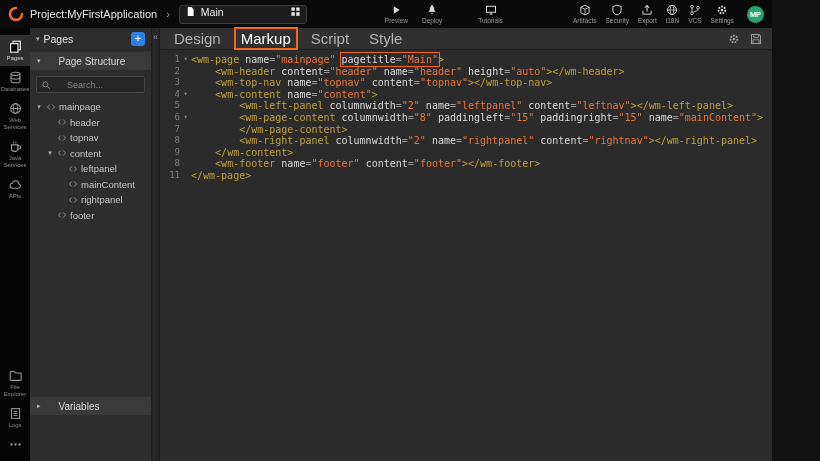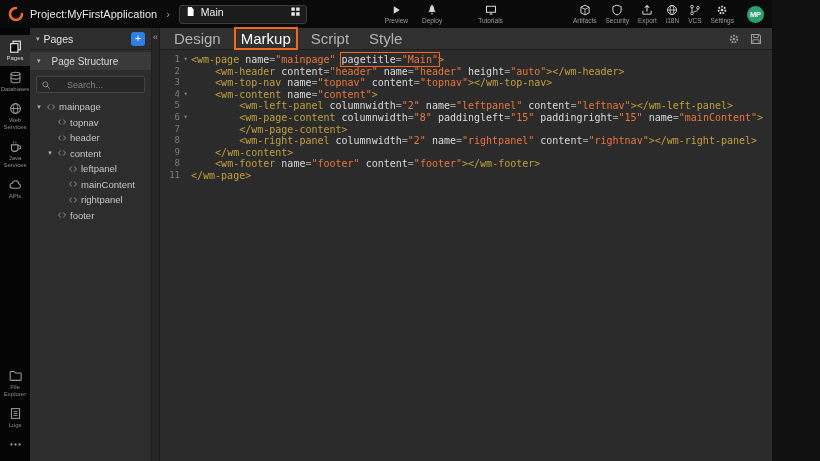--- a/index.html
+++ b/index.html
@@ -34,21 +34,21 @@
   .rail-item.active{background:#2e2e2e}
   .rail-item.active .ic{color:#e8e8e8}
   .rail-item.active .rail-label{color:#d6d6d6}
   .rail-spacer{flex:1}
   
   .sidebar{width:122px;flex:0 0 122px;background:#2d2d2d;display:flex;flex-direction:column;border-right:1px solid #1f1f1f}
   .sb-head{height:22px;flex:0 0 22px;display:flex;align-items:center;padding:0 6px;gap:4px;border-bottom:1px solid #242424}
   .caret{font-size:7px;color:#b0b0b0}
   .sb-title{color:#e2e2e2;font-size:10.5px;flex:1}
   .add-btn{width:14px;height:14px;background:#2f7fe8;border-radius:3px;color:#fff;font-size:11px;line-height:13px;text-align:center;cursor:pointer}
-  .sb-sec{height:18px;flex:0 0 18px;background:#3a3a3a;display:flex;align-items:center;gap:11px;padding:0 7px;margin-top:2px;cursor:pointer}
+  .sb-sec{height:18px;flex:0 0 18px;background:#3a3a3a;display:flex;align-items:center;gap:18px;padding:0 7px;margin-top:2px;cursor:pointer}
   .sb-sec-title{color:#d8d8d8;font-size:10px}
   .search{margin:6px 6px 4px;height:17px;flex:0 0 17px;background:#262626;border:1px solid #454545;border-radius:2px;display:flex;align-items:center;padding:0 4px;gap:16px}
   .search .ic{width:10px;height:10px;color:#8a8a8a;display:inline-flex}
   .search .ic svg{width:10px;height:10px}
   .search input{flex:1;min-width:0;background:transparent;border:0;outline:0;color:#cfcfcf;font-size:9px;font-family:inherit}
   .search input::placeholder{color:#848484}
   .tree{flex:1;overflow:hidden;padding-top:2px}
   .tree-row{height:15.5px;display:flex;align-items:center;gap:3px;color:#c6c6c6;font-size:9.5px;cursor:pointer;padding-right:4px}
   .tree-row .caret{width:8px;flex:0 0 8px;text-align:center}
   .tree-row .ic{width:10px;height:10px;flex:0 0 10px;color:#8f8f8f;display:inline-flex}
@@ -303,30 +303,30 @@
             </span>
             <span>mainpage</span>
           </div>
           <div class="tree-row" style="padding-left: 16px;">
             <span class="caret"></span>
             <span class="ic">
               <svg viewBox="0 0 16 16">
                 <path d="M6 4L2.5 8 6 12M10 4l3.5 4L10 12" fill="none" stroke="currentColor" stroke-width="1.6"></path>
               </svg>
             </span>
+            <span>header</span>
+          </div>
+          <div class="tree-row" style="padding-left: 16px;">
+            <span class="caret"></span>
+            <span class="ic">
+              <svg viewBox="0 0 16 16">
+                <path d="M6 4L2.5 8 6 12M10 4l3.5 4L10 12" fill="none" stroke="currentColor" stroke-width="1.6"></path>
+              </svg>
+            </span>
             <span>topnav</span>
-          </div>
-          <div class="tree-row" style="padding-left: 16px;">
-            <span class="caret"></span>
-            <span class="ic">
-              <svg viewBox="0 0 16 16">
-                <path d="M6 4L2.5 8 6 12M10 4l3.5 4L10 12" fill="none" stroke="currentColor" stroke-width="1.6"></path>
-              </svg>
-            </span>
-            <span>header</span>
           </div>
           <div class="tree-row" style="padding-left: 16px;">
             <span class="caret">▾</span>
             <span class="ic">
               <svg viewBox="0 0 16 16">
                 <path d="M6 4L2.5 8 6 12M10 4l3.5 4L10 12" fill="none" stroke="currentColor" stroke-width="1.6"></path>
               </svg>
             </span>
             <span>content</span>
           </div>
@@ -360,20 +360,24 @@
           <div class="tree-row" style="padding-left: 16px;">
             <span class="caret"></span>
             <span class="ic">
               <svg viewBox="0 0 16 16">
                 <path d="M6 4L2.5 8 6 12M10 4l3.5 4L10 12" fill="none" stroke="currentColor" stroke-width="1.6"></path>
               </svg>
             </span>
             <span>footer</span>
           </div>
         </div>
+      <div class="sb-sec">
+        <span class="caret">▸</span>
+        <span class="sb-sec-title">Variables</span>
+      </div>
       <div class="sb-bottom"></div>
     </aside>
 
     <div class="strip">
       <span class="collapse">«</span>
     </div>
 
     <main class="editor">
       <div class="tabbar">
         <div class="tabs" id="tabs">

